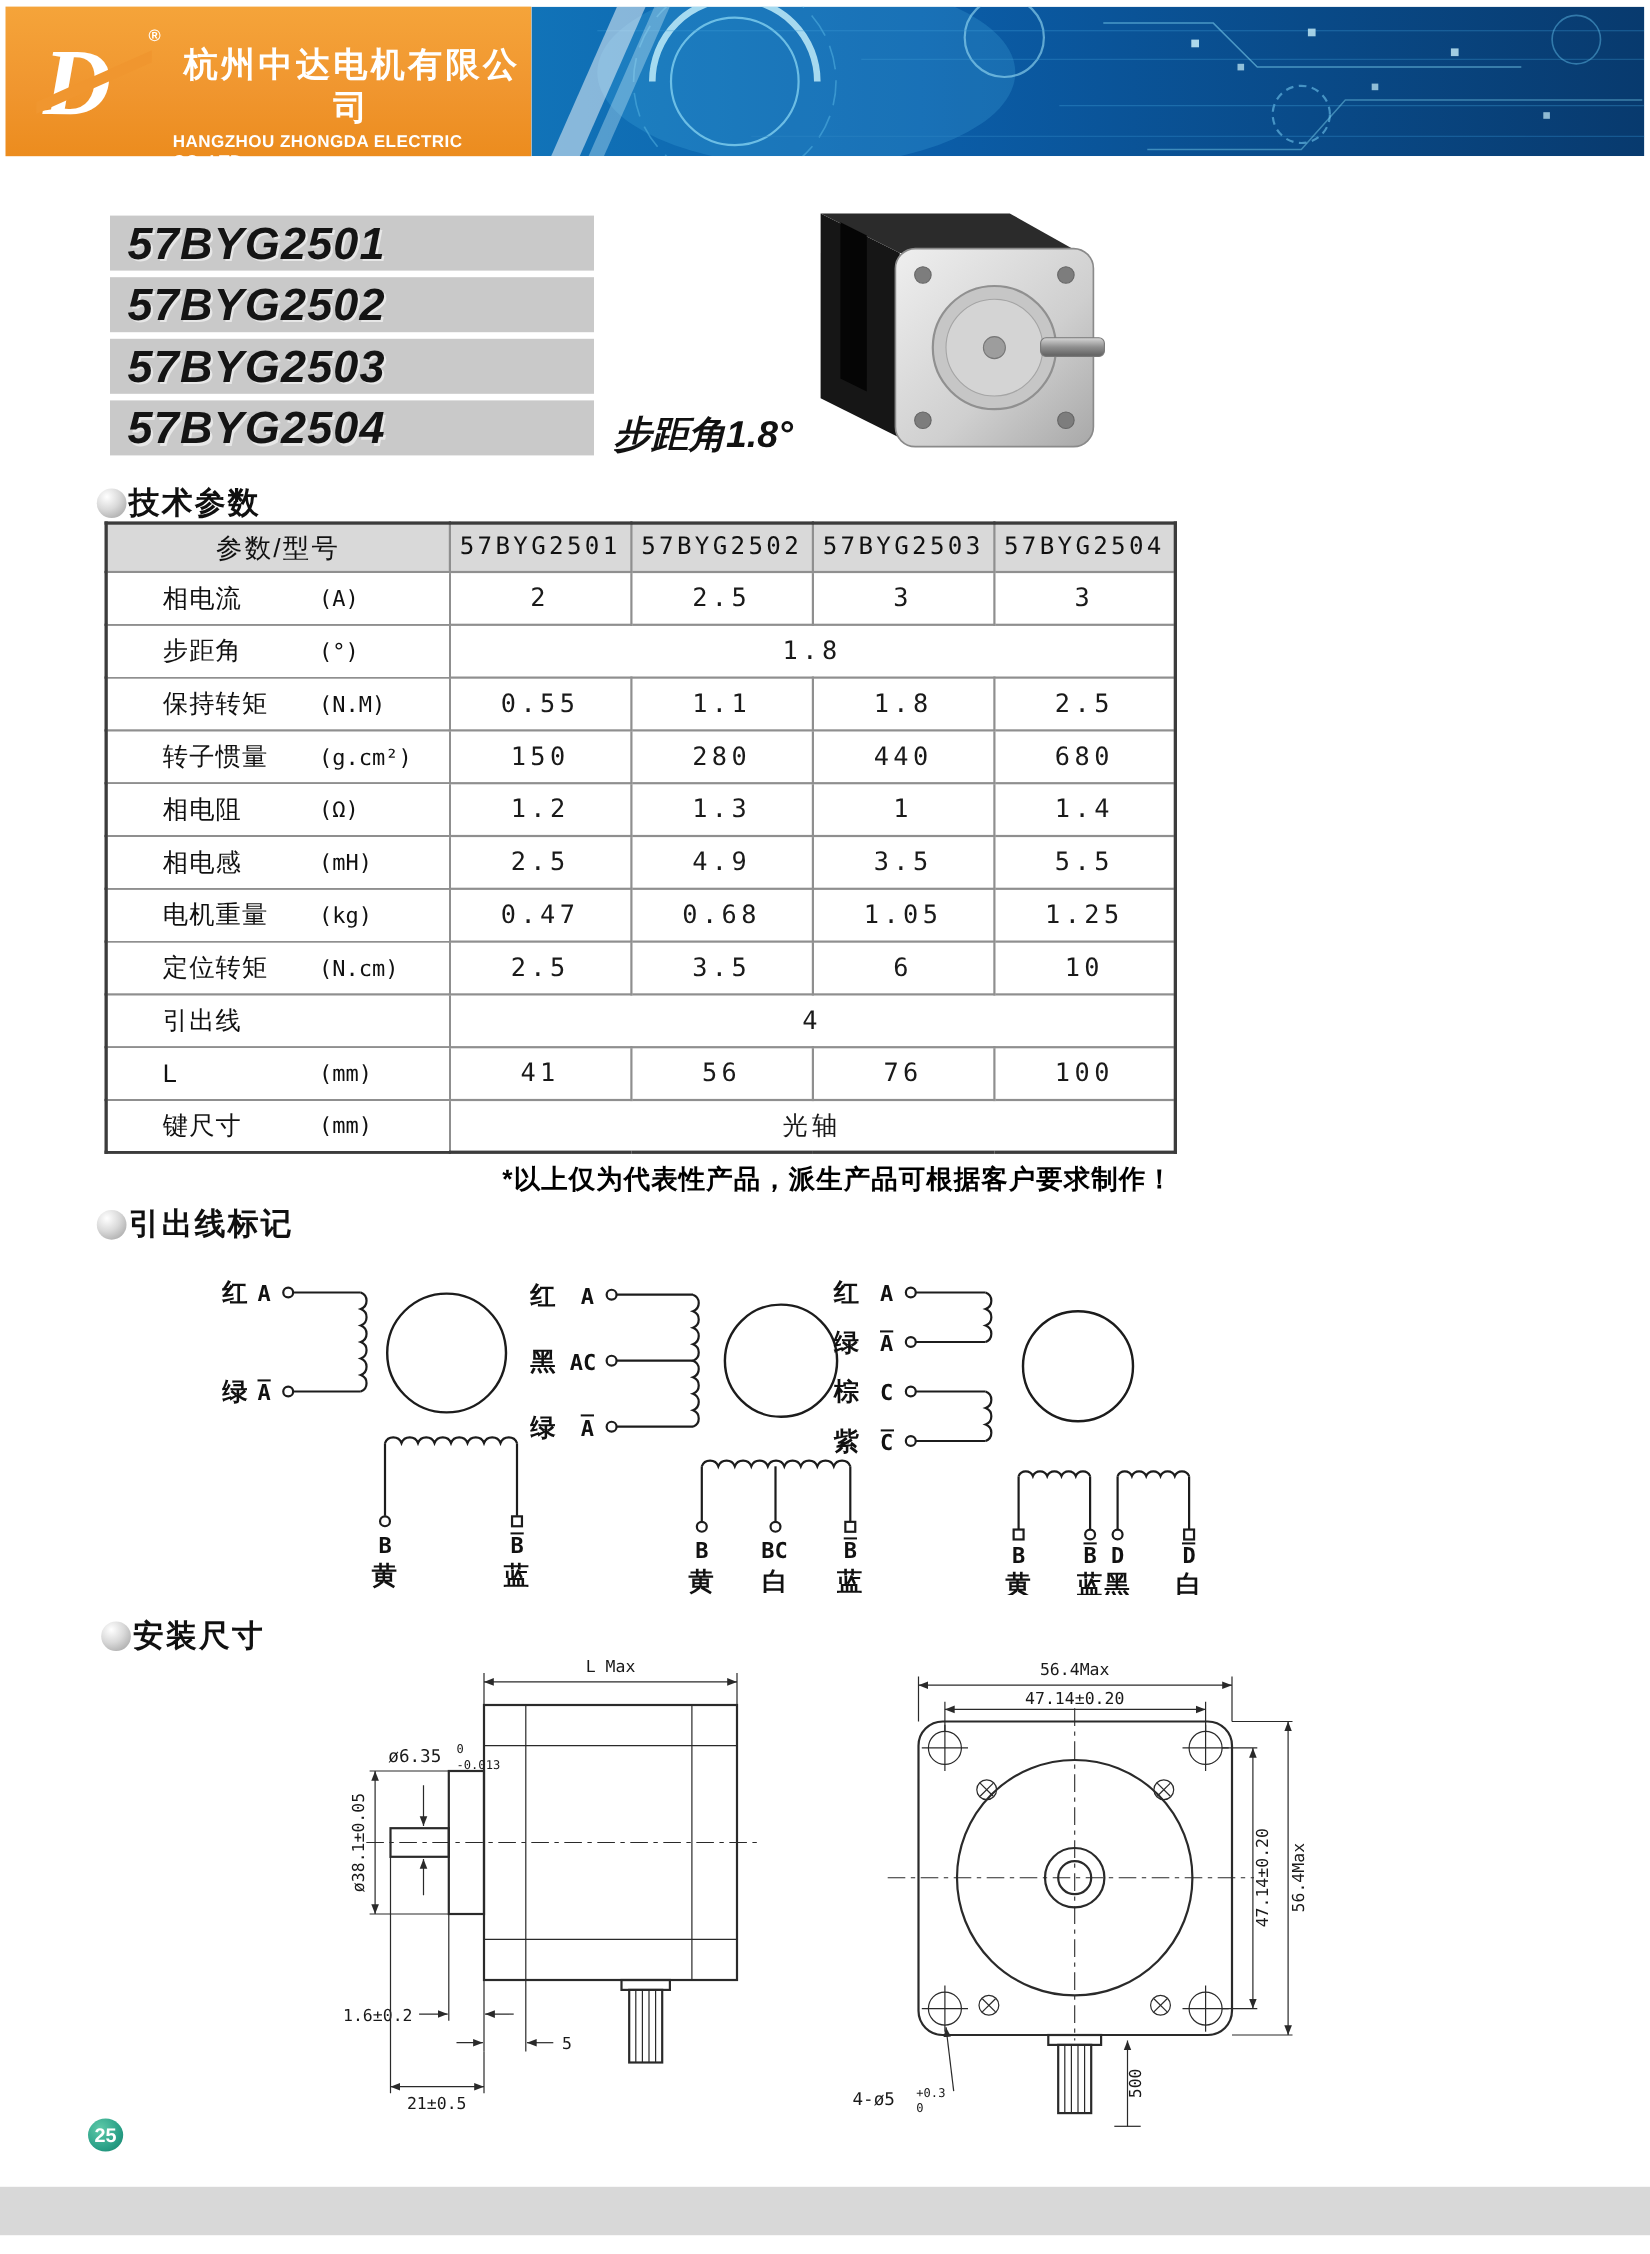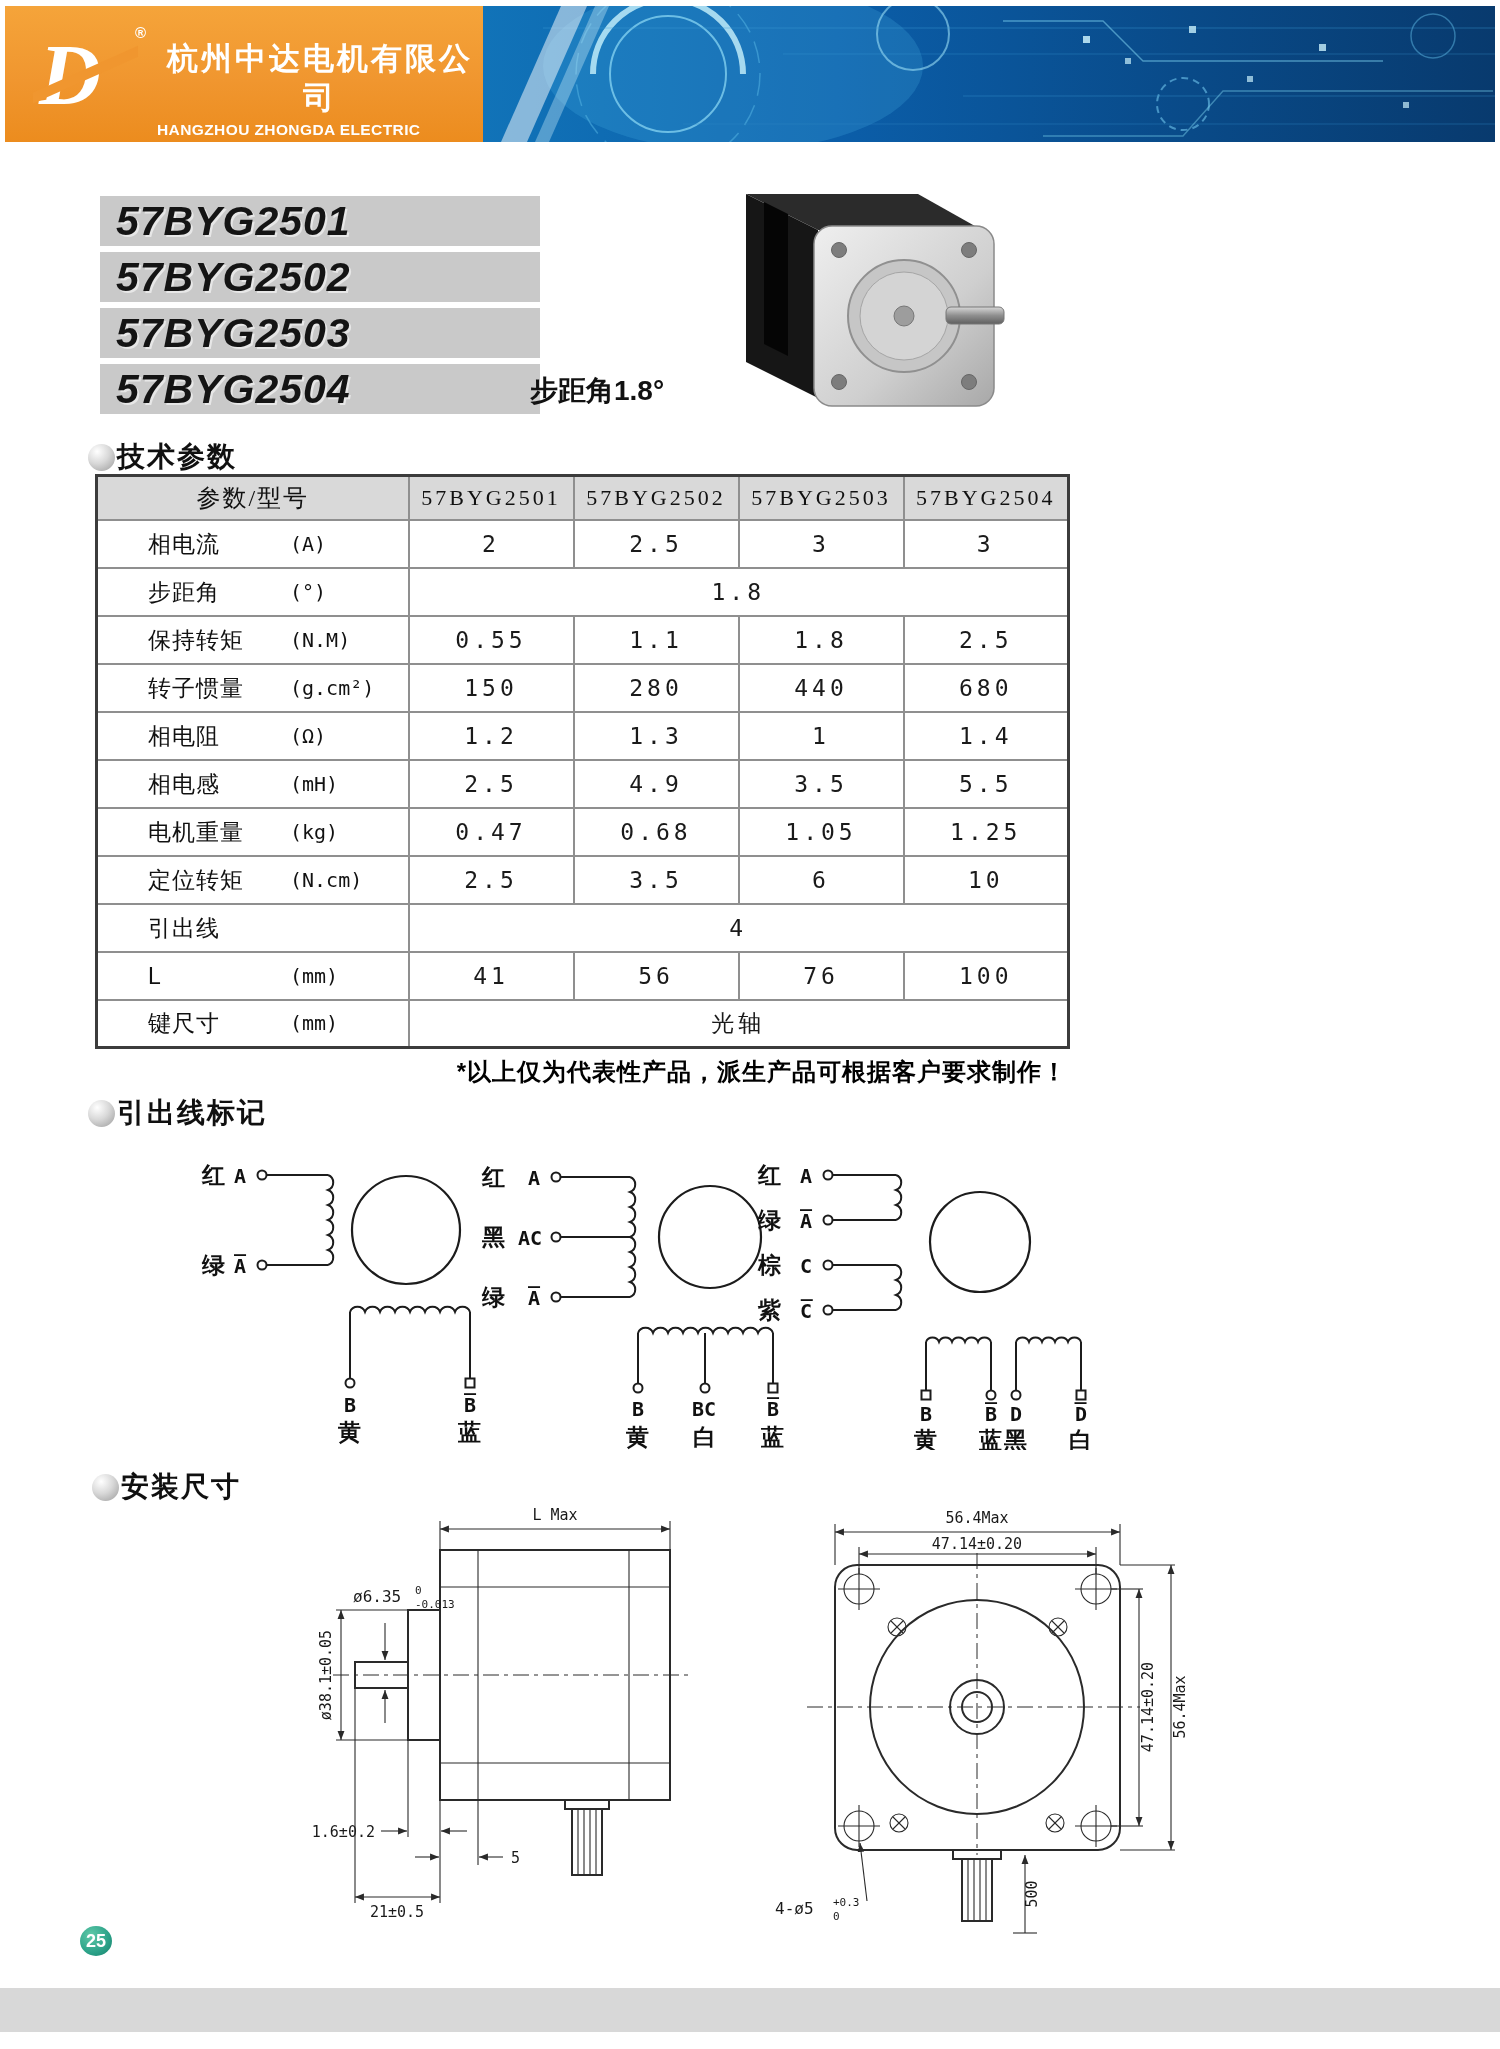--- a/index.html
+++ b/index.html
@@ -14,36 +14,36 @@
   .company { position:absolute; left:152px; top:34px; color:#fff; }
   .company-cn { font-size:31px; font-weight:bold; letter-spacing:3px; line-height:1.25;text-align:center; }
   .company-en { font-size:15.5px; font-weight:bold; letter-spacing:.4px; margin-top:3px; }
   .hdr-blue { position:absolute; left:483px; top:6px; width:1012px; height:136px; overflow:hidden; }
 
   
   .model-bar { position:absolute; left:100px; width:440px; height:50px; background:#c9c9c9; }
   .model-bar span { display:block; padding-left:16px; line-height:50px; font-size:41px;
     font-weight:bold; font-style:italic; letter-spacing:1px; color:#141414;
     text-shadow:2px 2px 0 rgba(255,255,255,.55); font-family:"Liberation Sans", sans-serif; }
-  .step-angle { position:absolute; left:530px; top:372px; font-size:28px; font-weight:bold;
-    color:#111; }
+  .step-angle { position:absolute; left:558px; top:372px; font-size:34px; font-weight:bold;
+    font-style:italic; color:#111; }
 
   .photo { position:absolute; left:718px; top:184px; width:300px; height:260px; }
 
   
   .section-head { position:absolute; display:flex; align-items:center; gap:2px; }
   .bullet { width:27px; height:27px; border-radius:50%;
     background:radial-gradient(circle at 34% 28%, #ffffff 0%, #d9d9d9 45%, #9a9a9a 100%); }
   .section-title { font-size:28px; font-weight:bold; color:#101010; letter-spacing:2px; }
 
   
   table.params { position:absolute; left:95px; top:474px; width:972px; border-collapse:collapse;
     table-layout:fixed; border:3px solid #3c3c3c; }
   table.params th, table.params td { border:2px solid #8f8f8f; }
-  table.params th { height:44px; background:#d9d9d9; font-weight:normal;font-family:Liberation Serif, serif; }
+  table.params th { height:44px; background:#d9d9d9; font-weight:normal; }
   table.params td { height:48px; background:#fff; }
   .th-first { font-size:24px; color:#111; letter-spacing:2px; }
   .th-model { font-family:"DejaVu Sans Mono", monospace; font-size:22px; letter-spacing:3px; color:#111; }
   td.vcell { text-align:center; font-family:"DejaVu Sans Mono", monospace; font-size:23px;
     letter-spacing:4px; color:#1a1a1a; }
   td.pcell { position:relative; }
   td.pcell .pname { position:absolute; left:50px; top:50%; transform:translateY(-50%);
     font-size:23px; color:#111; letter-spacing:1px; white-space:nowrap; }
   td.pcell .punit { position:absolute; left:192px; top:50%; transform:translateY(-50%);
     font-family:"DejaVu Sans Mono", monospace; font-size:20px; color:#111; white-space:nowrap; }

